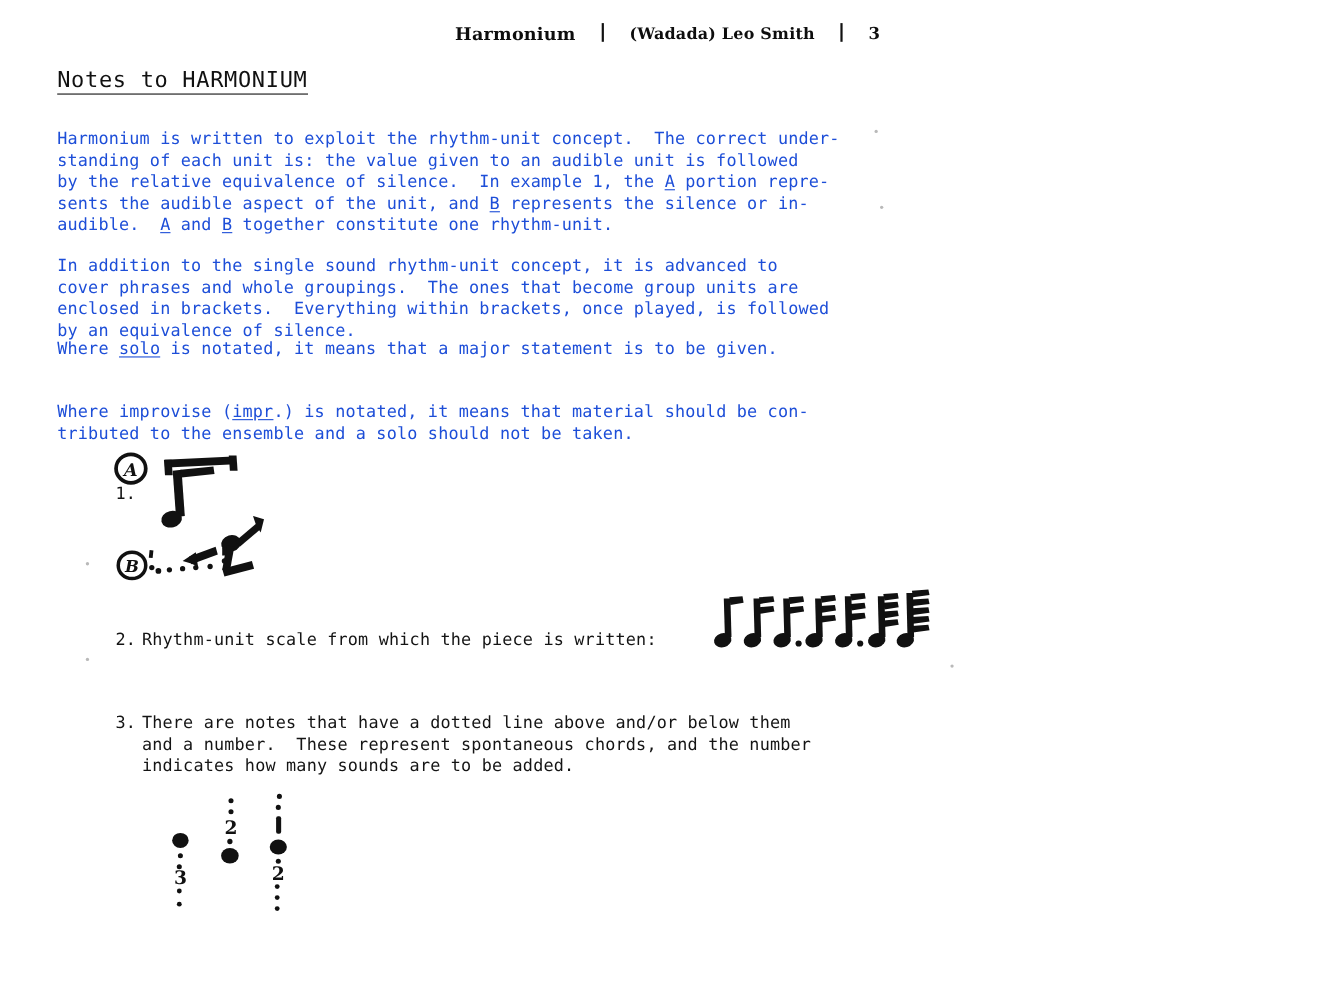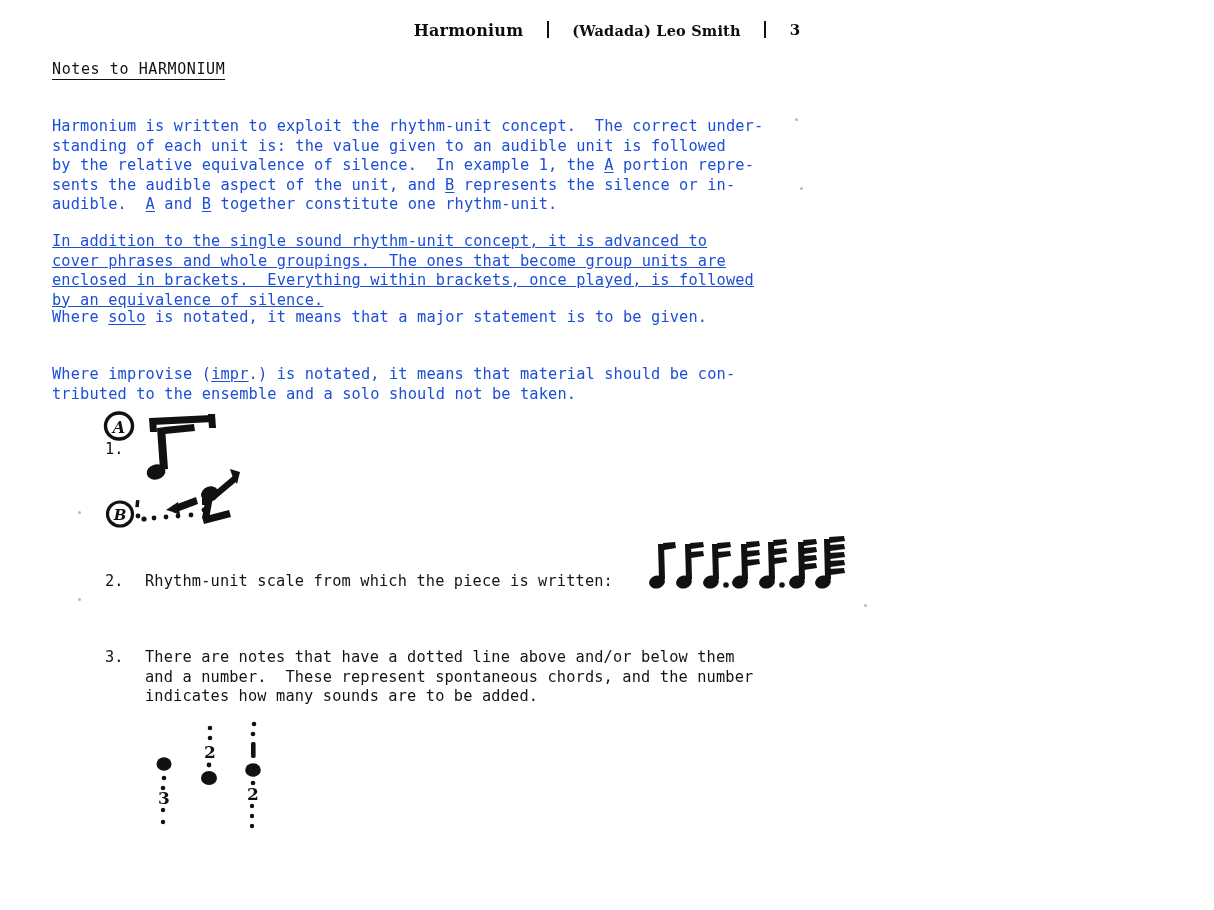--- a/index.html
+++ b/index.html
@@ -42,61 +42,61 @@
   }
   .runhead .title-seg { font-size: 16px; }
   .runhead .author-seg { font-size: 14.5px; }
   .runhead .pageno { font-size: 15px; }
 
   
   .doc-heading {
     position: absolute;
     left: 52px;
     top: 60px;
-    font-size: 15px;
+    font-size: 20px;
     letter-spacing: 0.6px;
     border-bottom: 1.4px solid #111;
     padding-bottom: 1px;
     display: inline-block;
     text-align: center;
   }
 
   
   .body-block {
     position: absolute;
     left: 52px;
     font-size: 15.3px;
     line-height: 19.6px;
     letter-spacing: 0.15px;
     white-space: pre-wrap;
     color: #1d4ed8;
   }
   #para-1 { top: 117px; }
-  #para-2 { top: 232px; text-decoration: underline; }
+  #para-2 { top: 232px; }
   #para-3 { top: 308px; }
   #para-4 { top: 365px; }
 
   .u { text-decoration: underline; text-underline-offset: 2px; }
 
   
   .item {
     position: absolute;
     font-size: 15.3px;
     line-height: 19.6px;
     letter-spacing: 0.15px;
     color: #141414;
   }
   .item .num {
     position: absolute;
     left: 0;
     top: 0;
   }
   .item .txt {
     display: block;
-    margin-left: 40px;
+    margin-left: 24px;
     white-space: pre-wrap;
   }
   #item-1 { left: 105px; top: 440px; }
   #item-2 { left: 105px; top: 572px; width: 700px; }
   #item-3 { left: 105px; top: 648px; width: 760px; }
 
   
   #figure-1 {
     position: absolute;
     left: 98px;

